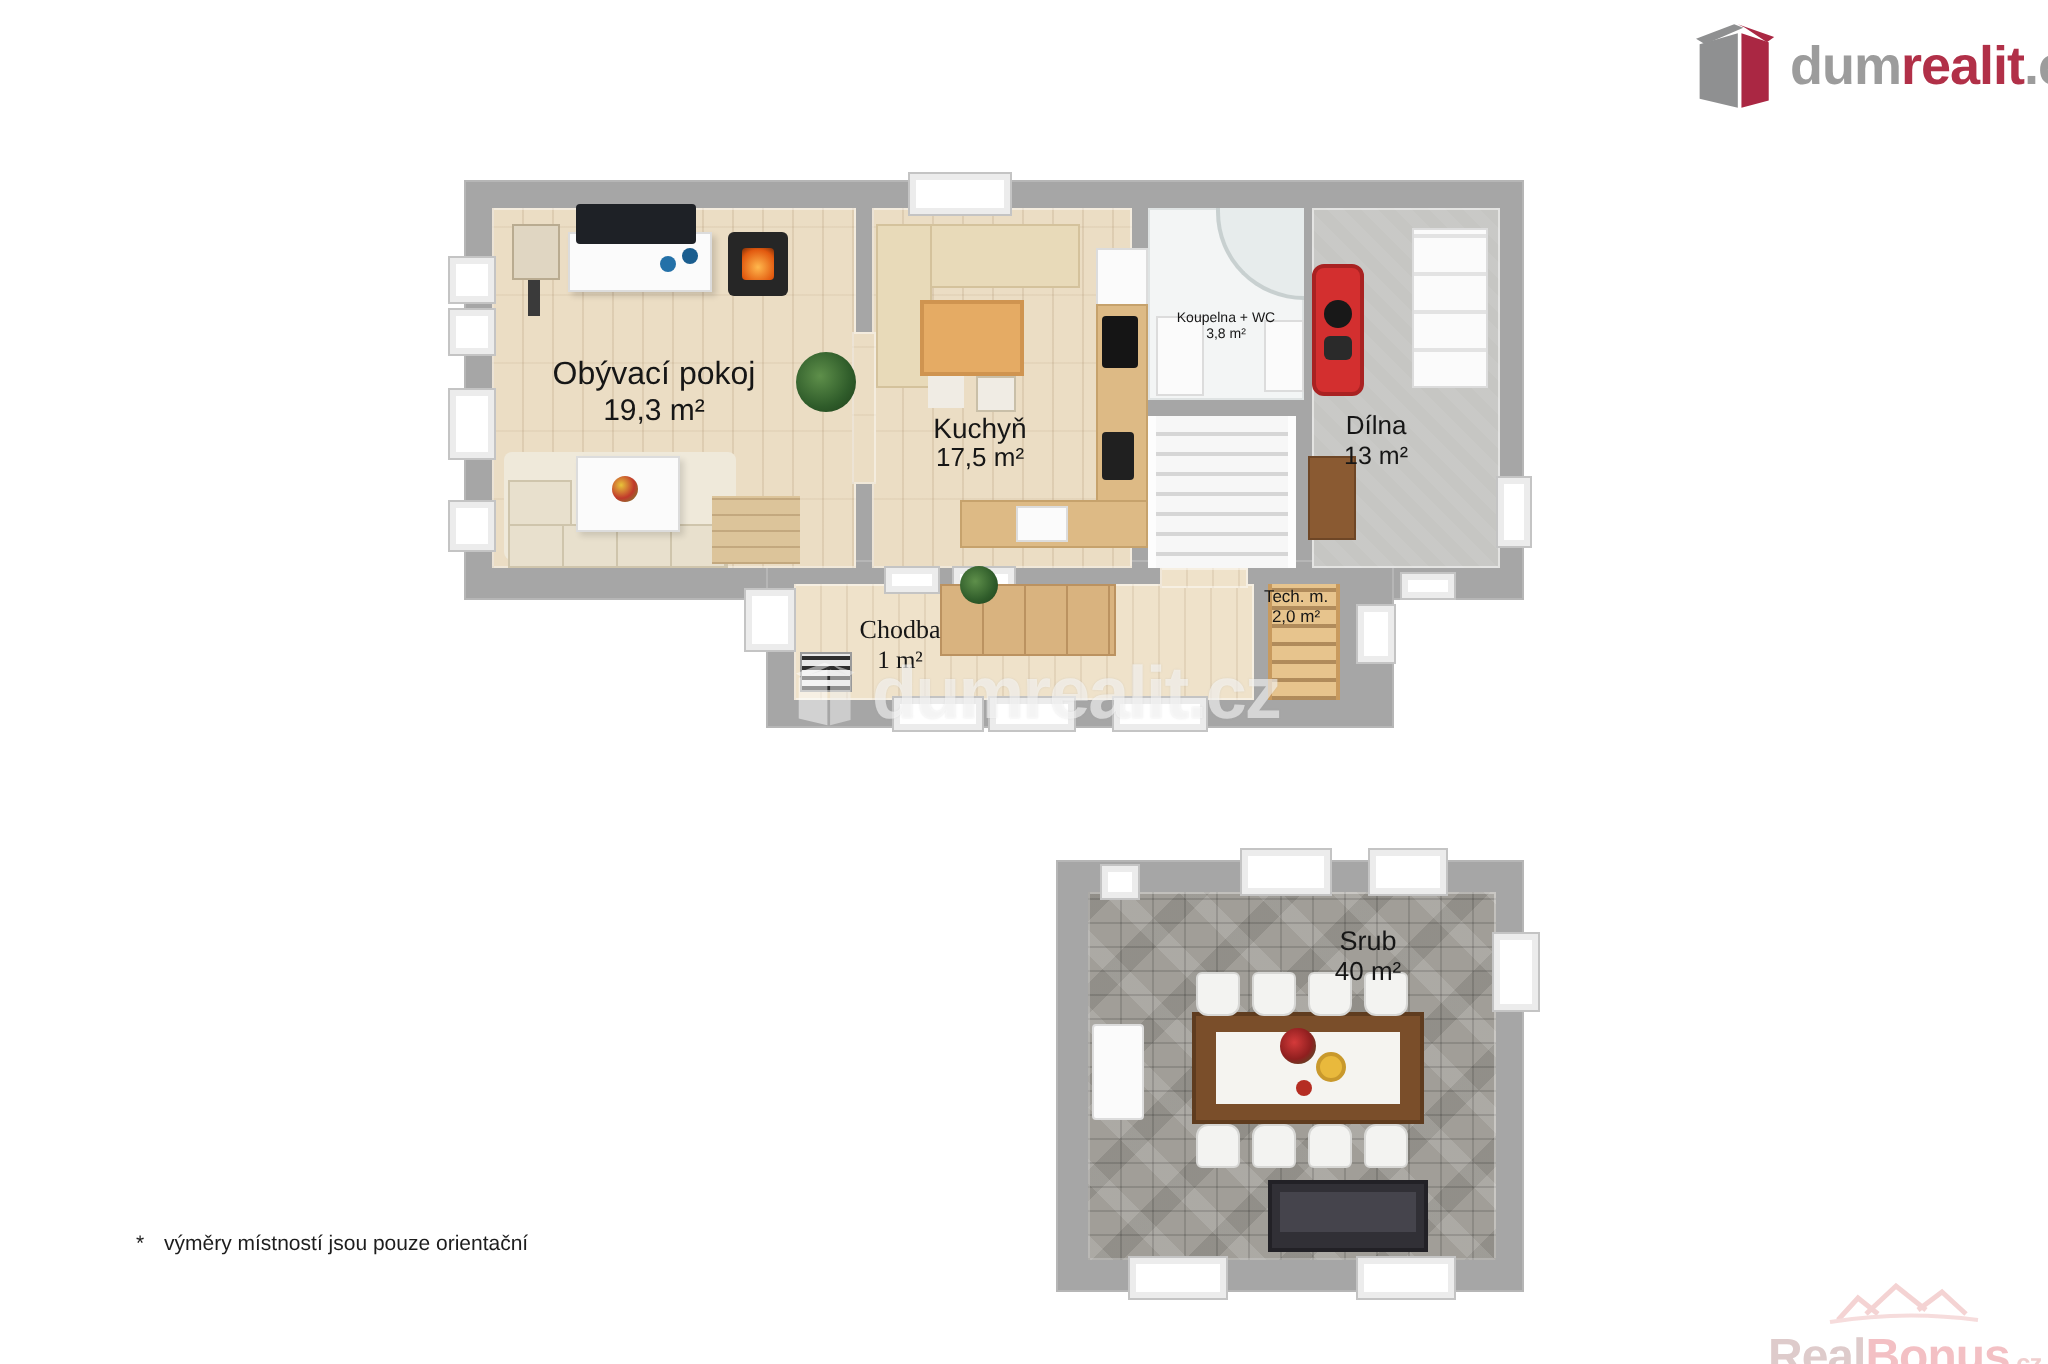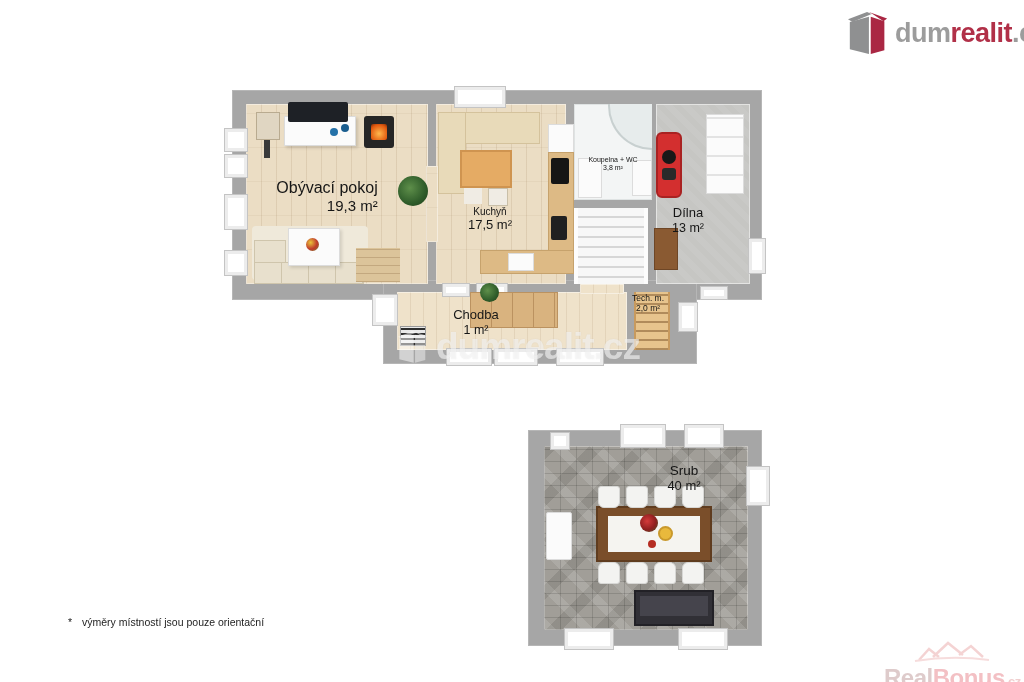--- a/index.html
+++ b/index.html
@@ -126,37 +126,37 @@
     <div class="a furn" style="left:656px;top:132px;width:26px;height:66px;background:#d32f2f;border:2px solid #a92222;border-radius:6px;box-sizing:border-box;"></div>
     <div class="a furn" style="left:662px;top:150px;width:14px;height:14px;background:#181818;border-radius:50%;"></div>
     <div class="a furn" style="left:662px;top:168px;width:14px;height:12px;background:#2a2a2a;border-radius:3px;"></div>
     <div class="a furn white-furn" style="left:706px;top:114px;width:36px;height:78px;background-image:repeating-linear-gradient(0deg,transparent 0 17px,#e3e3e3 17px 19px);"></div>
     <div class="a furn" style="left:654px;top:228px;width:22px;height:40px;background:#8a5a32;border:1px solid #6e4626;"></div>
 
     <div class="a furn" style="left:470px;top:292px;width:86px;height:34px;background:#d9b37f;border:1px solid #bb9260;background-image:repeating-linear-gradient(90deg,transparent 0 20px,#bb9260 20px 21px);"></div>
     <div class="a furn" style="left:480px;top:283px;width:19px;height:19px;border-radius:50%;background:radial-gradient(circle at 40% 40%,#5e8f4a 0%,#2f5c2a 60%,#1d3d1a 100%);"></div>
     <div class="a furn" style="left:400px;top:326px;width:24px;height:18px;background:repeating-linear-gradient(0deg,#2e2e2e 0 2px,#e9e9e9 2px 5px);border:1px solid #9a9a9a;"></div>
 
-    <div class="room-label" style="left:327px;top:179px;text-align:right;">
+    <div class="room-label" style="left:327px;top:179px;">
       <span class="nm" style="font-size:16px;">Obývací pokoj</span>
       <span class="ar" style="font-size:15px;">19,3 m²</span>
     </div>
     <div class="room-label" style="left:490px;top:206px;">
-      <span class="nm" style="font-size:10px;">Kuchyň</span>
+      <span class="nm" style="font-size:14px;">Kuchyň</span>
       <span class="ar" style="font-size:13px;">17,5 m²</span>
     </div>
     <div class="room-label" style="left:613px;top:156px;">
       <span class="nm" style="font-size:7px;">Koupelna + WC</span>
       <span class="ar" style="font-size:7px;">3,8 m²</span>
     </div>
     <div class="room-label" style="left:688px;top:206px;">
       <span class="nm" style="font-size:13px;">Dílna</span>
       <span class="ar" style="font-size:12.5px;">13 m²</span>
     </div>
-    <div class="room-label" style="left:476px;top:308px;">
+    <div class="room-label" style="left:450px;top:308px;font-family:Liberation Serif, serif;">
       <span class="nm" style="font-size:13px;">Chodba</span>
       <span class="ar" style="font-size:12.5px;">1 m²</span>
     </div>
     <div class="room-label" style="left:648px;top:294px;">
       <span class="nm" style="font-size:8.5px;">Tech. m.</span>
       <span class="ar" style="font-size:8.5px;">2,0 m²</span>
     </div>
   </div>
 
   <div>

